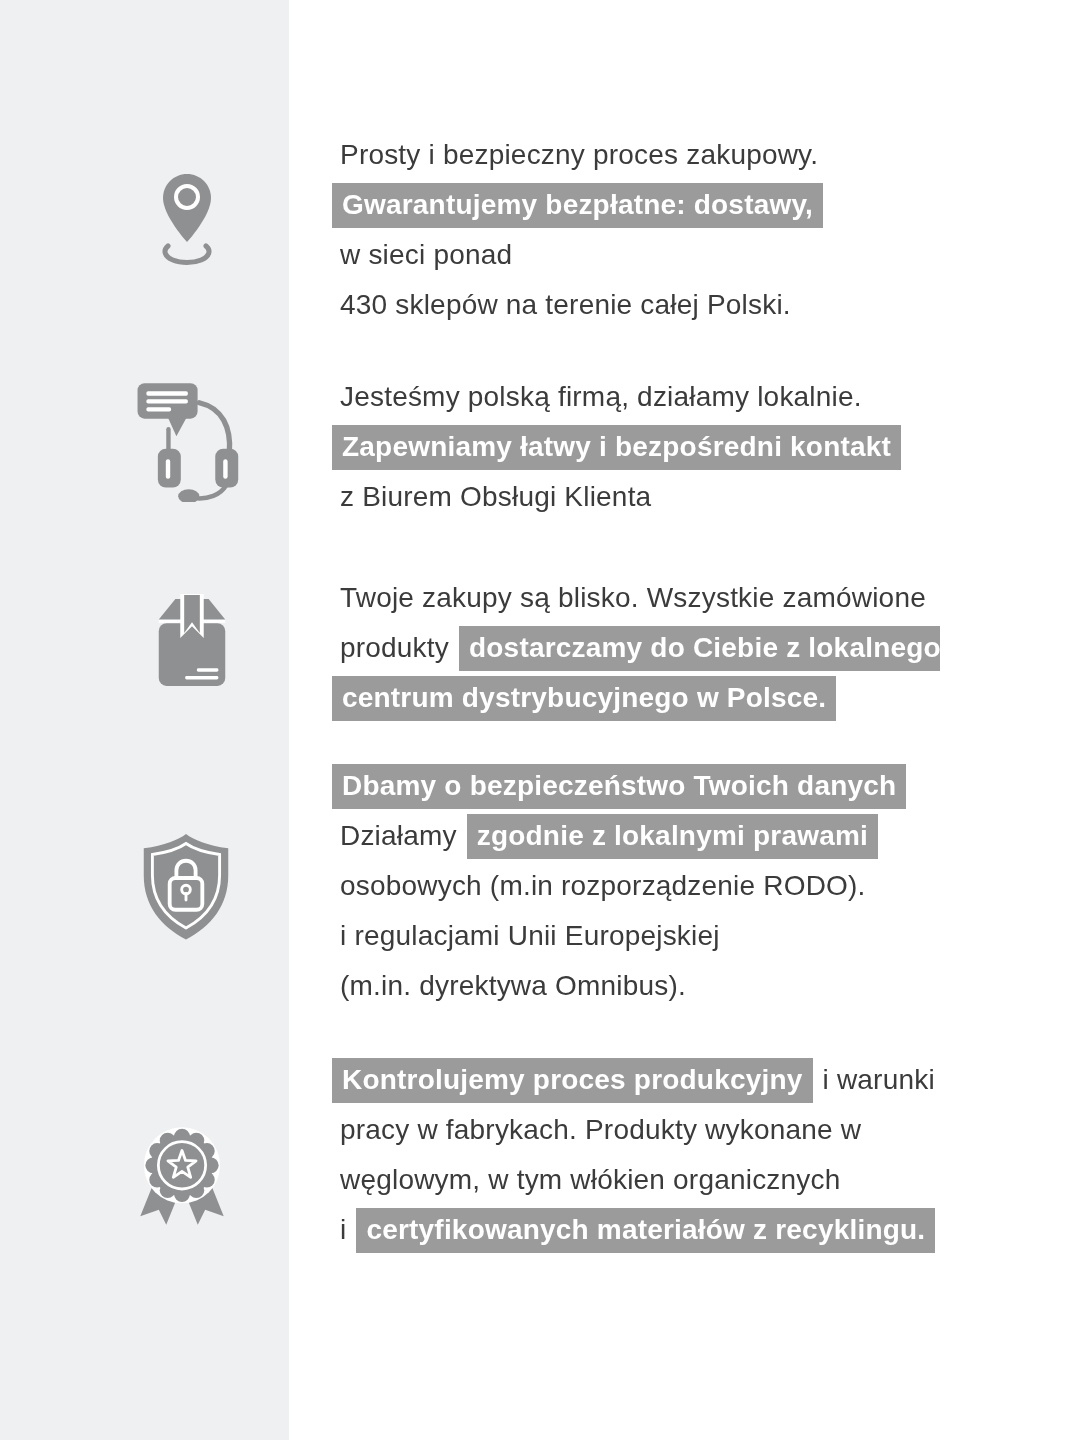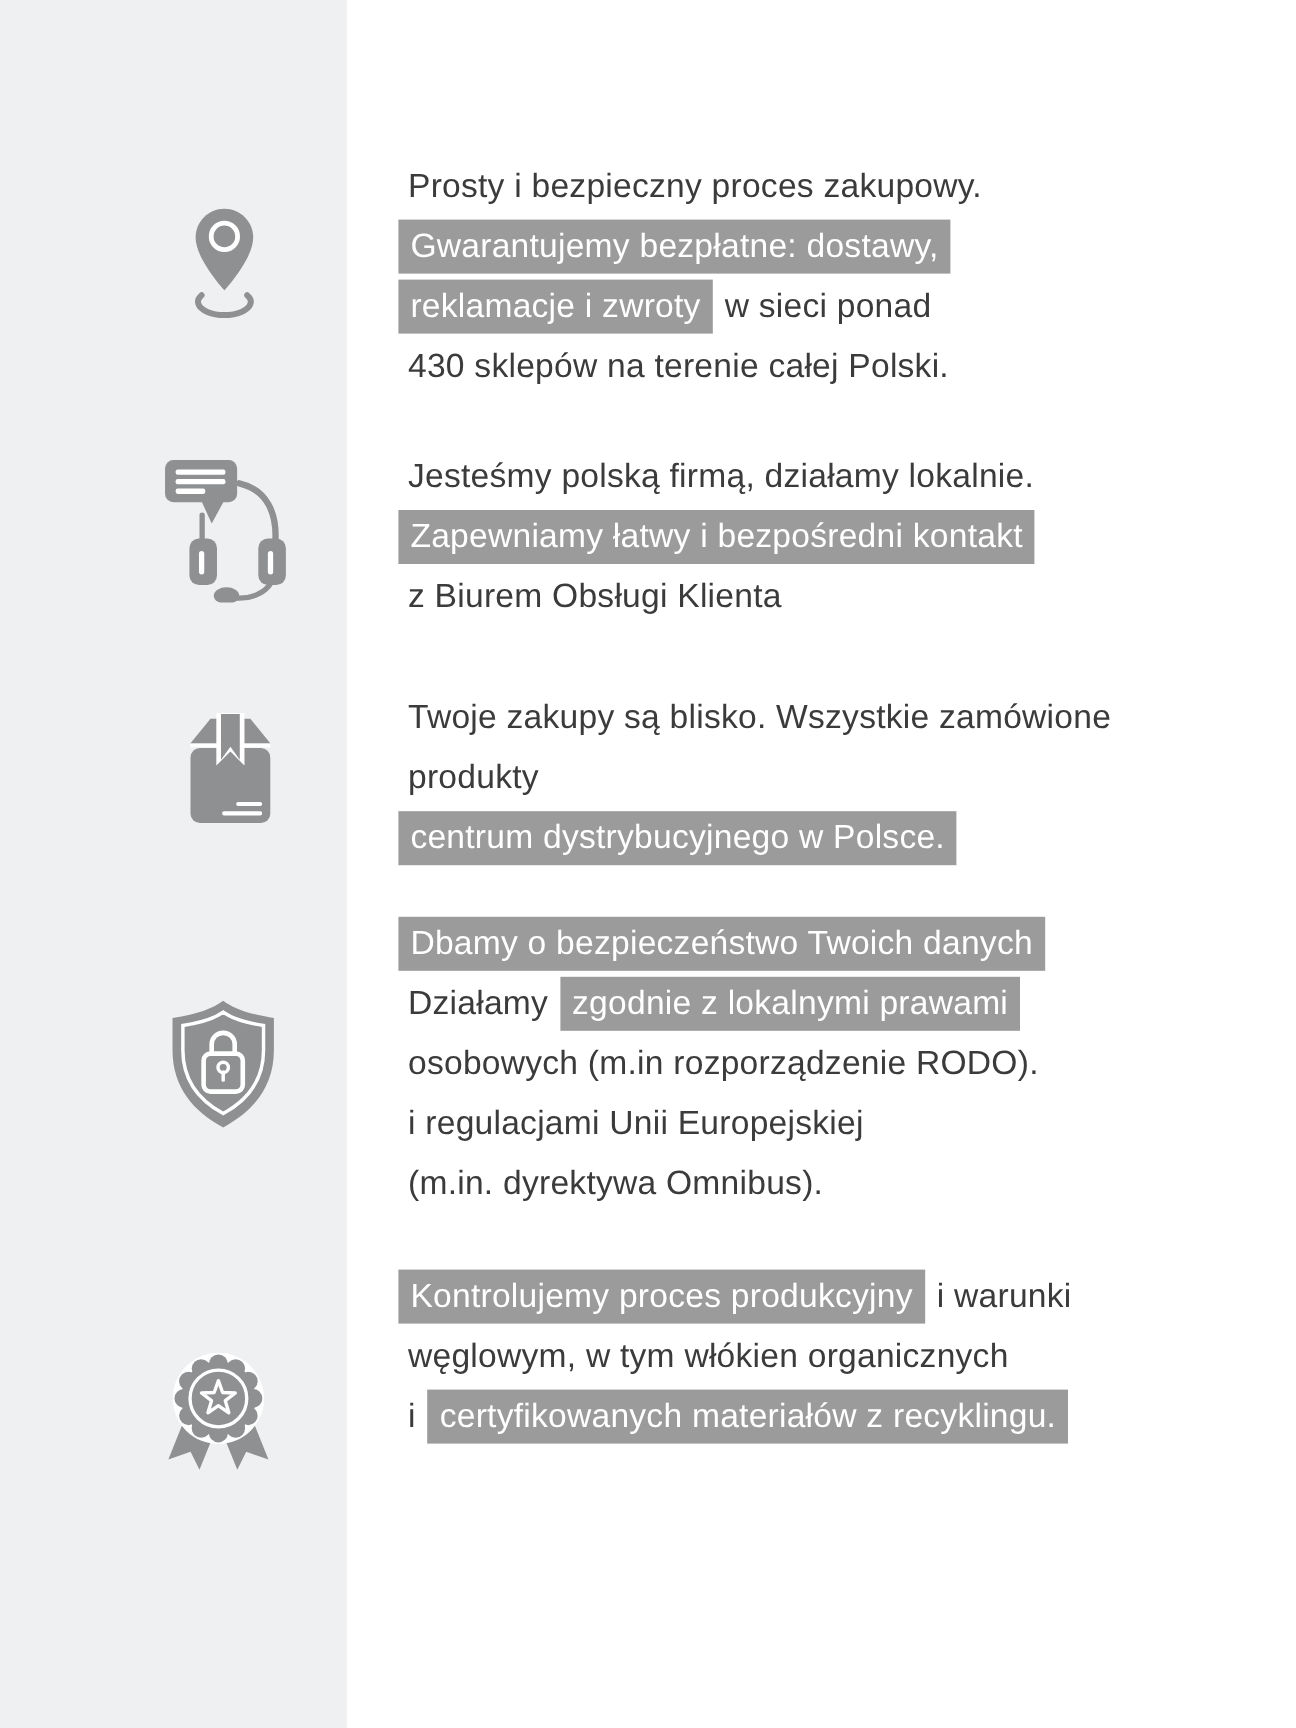--- a/index.html
+++ b/index.html
@@ -28,21 +28,21 @@
   .s0{top:130px;} .s1{top:372px;} .s2{top:573px;} .s3{top:761px;} .s4{top:1055px;text-align:center;}
   .line{
     height:50px;display:flex;align-items:center;white-space:pre;
     padding-left:8px;font-size:28px;letter-spacing:.2px;
   }
   .line > * + *{margin-left:10px;}
   .t{color:var(--body-text,#3b3b3b);}
   .hl{
     display:inline-flex;align-items:center;height:45px;padding:0 10px;
     background:var(--highlight-bg,#9b9b9b);color:var(--highlight-text,#fff);
-    font-weight:normal;
+    font-weight:bold;
   }
   .line > .hl:first-child{margin-left:-8px;}
 </style>
 </head>
 <body>
 
 <div class="page">
   <aside class="sidebar">
       <div class="iw iw-pin">
     <svg viewBox="0 0 64 96" xmlns="http://www.w3.org/2000/svg">
@@ -111,39 +111,40 @@
       </g>
       <circle class="ws" cx="55" cy="50" r="25.5" stroke-width="3"></circle>
       <polygon class="ws g" stroke-width="3" stroke-linejoin="round" points="55,34 58.8,44.7 70.2,45.1 61.2,52 64.4,62.9 55,56.5 45.6,62.9 48.8,52 39.8,45.1 51.2,44.7"></polygon>
     </svg>
   </div>
     </aside>
   <main class="text-col">
       <div class="block s0">
         <div class="line"><span class="t">Prosty i bezpieczny proces zakupowy.</span></div>
         <div class="line"><span class="hl">Gwarantujemy bezpłatne: dostawy,</span></div>
-        <div class="line"><span class="hl">reklamacje i zwroty</span><span class="t">w sieci ponad</span></div>
+        <div class="line"><span class="t">w sieci ponad</span></div>
         <div class="line"><span class="t">430 sklepów na terenie całej Polski.</span></div>
       </div>
       <div class="block s1">
         <div class="line"><span class="t">Jesteśmy polską firmą, działamy lokalnie.</span></div>
         <div class="line"><span class="hl">Zapewniamy łatwy i bezpośredni kontakt</span></div>
         <div class="line"><span class="t">z Biurem Obsługi Klienta</span></div>
       </div>
       <div class="block s2">
         <div class="line"><span class="t">Twoje zakupy są blisko. Wszystkie zamówione</span></div>
-        <div class="line"><span class="t">produkty</span></div>
+        <div class="line"><span class="t">produkty</span><span class="hl">dostarczamy do Ciebie z lokalnego</span></div>
         <div class="line"><span class="hl">centrum dystrybucyjnego w Polsce.</span></div>
       </div>
       <div class="block s3">
         <div class="line"><span class="hl">Dbamy o bezpieczeństwo Twoich danych</span></div>
         <div class="line"><span class="t">Działamy</span><span class="hl">zgodnie z lokalnymi prawami</span></div>
         <div class="line"><span class="t">osobowych (m.in rozporządzenie RODO).</span></div>
         <div class="line"><span class="t">i regulacjami Unii Europejskiej</span></div>
         <div class="line"><span class="t">(m.in. dyrektywa Omnibus).</span></div>
       </div>
       <div class="block s4">
         <div class="line"><span class="hl">Kontrolujemy proces produkcyjny</span><span class="t">i warunki</span></div>
+        <div class="line"><span class="t">pracy w fabrykach. Produkty wykonane w</span></div>
         <div class="line"><span class="t">węglowym, w tym włókien organicznych</span></div>
         <div class="line"><span class="t">i</span><span class="hl">certyfikowanych materiałów z recyklingu.</span></div>
       </div>
     </main>
 </div>
 
 </body></html>

